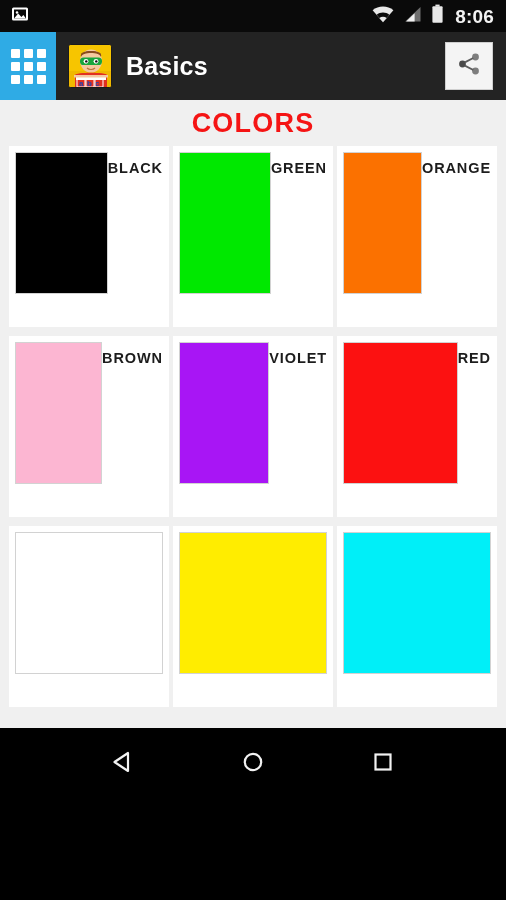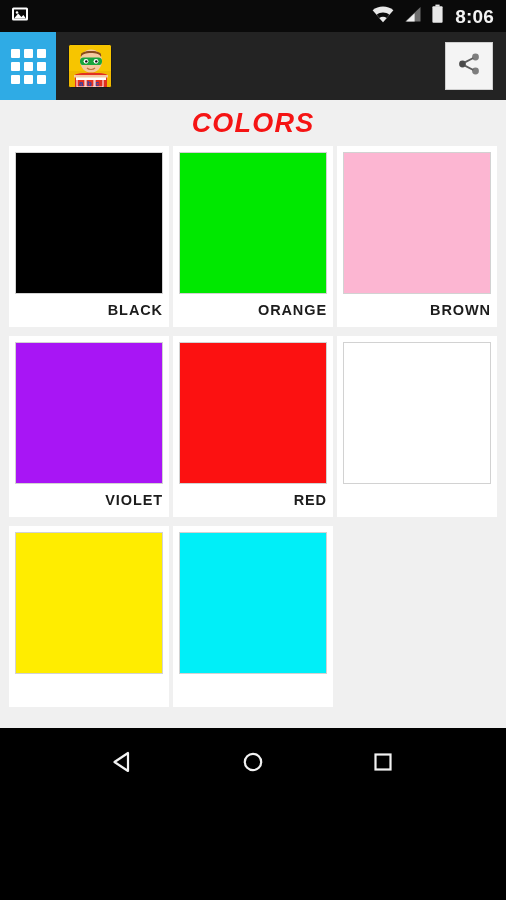--- a/index.html
+++ b/index.html
@@ -131,40 +131,39 @@
   #page-title {
     text-align: center;
     color: #f51414;
     font-size: 27px;
     font-weight: bold;
     letter-spacing: 1.2px;
     line-height: 46px;
     height: 46px;
     margin: 0;
     background: #f0f0f0;
-    font-style: italic;
   }
   #color-grid {
     display: grid;
     grid-template-columns: repeat(3, 160px);
     justify-content: center;
     column-gap: 4px;
     row-gap: 9px;
     padding: 0 4px;
     box-sizing: border-box;
   }
   .color-card {
     width: 160px;
     height: 181px;
     background: #ffffff;
     box-sizing: border-box;
     padding: 6px 6px 0 6px;
     display: flex;
-    flex-direction: column;
-    align-items: flex-end;
+    flex-direction: row;
+    align-items: flex-start;
     cursor: pointer;
   }
   .swatch {
     width: 148px;
     height: 142px;
     border: 1px solid #d2d2d2;
     box-sizing: border-box;
   }
   .swatch-label {
     color: #1c1c1c;
@@ -272,20 +271,21 @@
         <g fill="#2247b5" font-family="Liberation Sans" font-size="8" font-weight="bold">
           <text x="10" y="41">a</text>
           <text x="18" y="41">b</text>
           <text x="26" y="41">c</text>
         </g>
         <rect x="8" y="34" width="8" height="8" fill="none" stroke="#ffffff" stroke-width="1"></rect>
         <rect x="17" y="34" width="8" height="8" fill="none" stroke="#ffffff" stroke-width="1"></rect>
         <rect x="26" y="34" width="8" height="8" fill="none" stroke="#ffffff" stroke-width="1"></rect>
       </svg>
     </div>
+    <div id="app-title">Basics</div>
     <div id="share-button">
       <span class="ic">
         <svg width="26" height="26" viewBox="0 0 26 26">
           <circle cx="19.5" cy="6" r="3.4" fill="#7d7d7d"></circle>
           <circle cx="19.5" cy="20" r="3.4" fill="#7d7d7d"></circle>
           <circle cx="6.5" cy="13" r="3.4" fill="#4a4a4a"></circle>
           <line x1="8.8" y1="11.4" x2="17.3" y2="7" stroke="#5c5c5c" stroke-width="1.8"></line>
           <line x1="8.8" y1="14.6" x2="17.3" y2="19" stroke="#5c5c5c" stroke-width="1.8"></line>
         </svg>
       </span>
@@ -294,20 +294,24 @@
 
   <div id="content">
     <div id="page-title">COLORS</div>
     <div id="color-grid">
         <div class="color-card">
           <div class="swatch" style="background: rgb(0, 0, 0);"></div>
           <div class="swatch-label">BLACK</div>
         </div>
         <div class="color-card">
           <div class="swatch" style="background: rgb(0, 232, 0);"></div>
+          <div class="swatch-label">GREEN</div>
+        </div>
+        <div class="color-card">
+          <div class="swatch" style="background: rgb(251, 113, 0);"></div>
           <div class="swatch-label">ORANGE</div>
         </div>
         <div class="color-card">
           <div class="swatch" style="background: rgb(252, 182, 210);"></div>
           <div class="swatch-label">BROWN</div>
         </div>
         <div class="color-card">
           <div class="swatch" style="background: rgb(168, 21, 245);"></div>
           <div class="swatch-label">VIOLET</div>
         </div>

